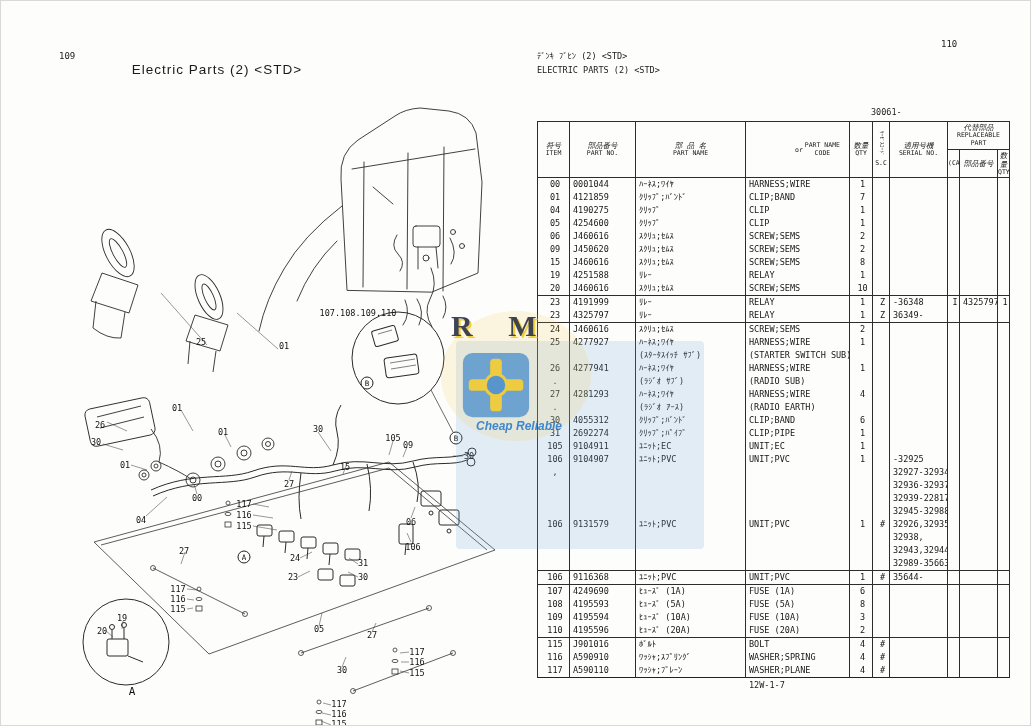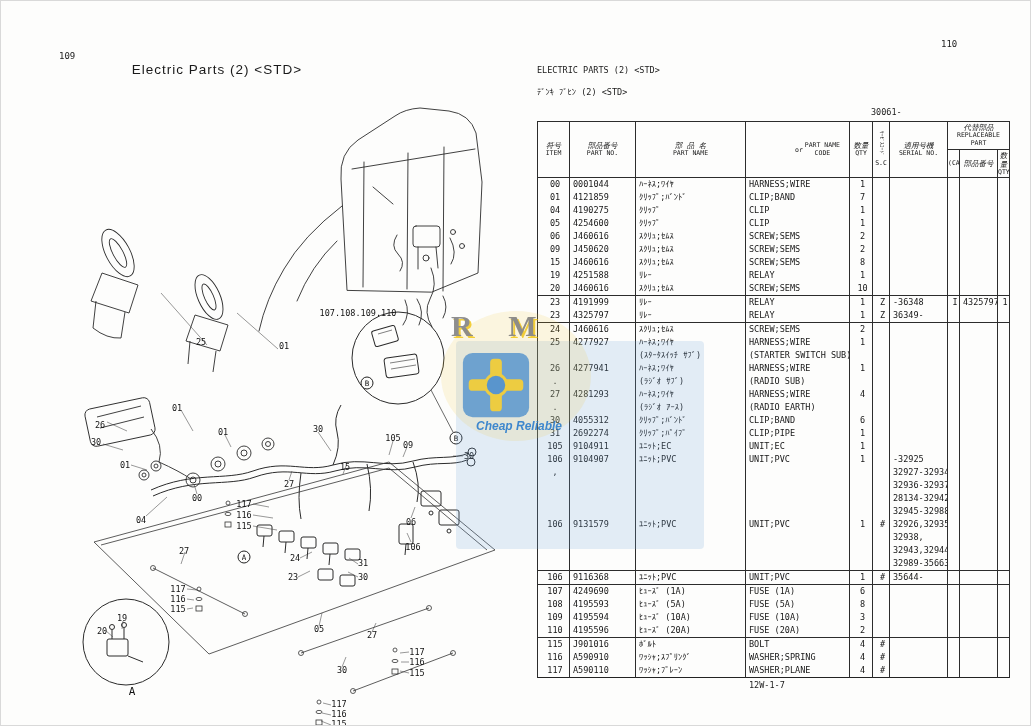--- a/index.html
+++ b/index.html
@@ -34,21 +34,21 @@
     font-size:8.5px; color:#111; white-space:nowrap; line-height:1;
   }
   .callout.circled {
     width:13px; height:13px; border:1px solid #222; border-radius:50%;
     line-height:11px; text-align:center; font-size:7.5px; background:#fdfdfc;
   }
   .callout.big { font-size:11px; }
 
   
   .right-pagenum { position:absolute; left:940px; top:38px; font-size:9px; }
-  .rh-jp { position:absolute; left:536px; top:50px; font-size:8.5px;margin-top:36px; }
+  .rh-jp { position:absolute; left:536px; top:50px; font-size:8.5px; }
   .rh-en { position:absolute; left:536px; top:64px; font-size:8.5px; }
   .serial-note { position:absolute; left:870px; top:106px; font-size:8.5px; }
   .footer-code { position:absolute; left:748px; top:679px; font-size:8.5px; }
 
   table.parts {
     position:absolute; left:536px; top:120px;
     border-collapse:collapse; table-layout:fixed;
     width:472px;
     font-family:"DejaVu Sans Mono", monospace;
     color:#161616;
@@ -81,21 +81,21 @@
   td.c-rp { padding:0 0 0 1px; }
 
   
   .watermark { position:absolute; left:430px; top:300px; width:300px; height:260px;
                pointer-events:none; z-index:5; }
   .wm-haze { position:absolute; left:25px; top:40px; width:248px; height:208px;
              background:rgba(120,170,220,0.20); border-radius:4px; }
   .wm-haze2 { position:absolute; left:10px; top:10px; width:150px; height:130px;
               background:rgba(244,196,48,0.14); border-radius:50%; }
   .wm-rm { position:absolute; left:20px; top:8px; font-size:30px; font-weight:bold;
-           letter-spacing:14px; color:#737373; opacity:0.8;
+           letter-spacing:14px; color:#0f172a; opacity:0.8;
            text-shadow:2px 2px 0 #f1c40f; font-family:"Liberation Serif", serif; }
   .wm-emblem { position:absolute; left:26px; top:48px; width:78px; height:74px; opacity:0.75; }
   .wm-script { position:absolute; left:8px; top:118px; width:160px; text-align:center;
                font-size:12px; font-style:italic; font-weight:bold; color:#2277cc; opacity:0.85; }
 </style>
 </head>
 <body>
 
 <div class="page">
 
@@ -683,21 +683,21 @@
           <td class="c-rp"></td>
           <td class="c-rq"></td>
         </tr>
         <tr>
           <td class="c-item"></td>
           <td class="c-part"></td>
           <td class="c-jp"></td>
           <td class="c-en"></td>
           <td class="c-qty"></td>
           <td class="c-sc"></td>
-          <td class="c-ser">28134-32942</td>
+          <td class="c-ser">32939-22817</td>
           <td class="c-rm"></td>
           <td class="c-rp"></td>
           <td class="c-rq"></td>
         </tr>
         <tr>
           <td class="c-item"></td>
           <td class="c-part"></td>
           <td class="c-jp"></td>
           <td class="c-en"></td>
           <td class="c-qty"></td>

